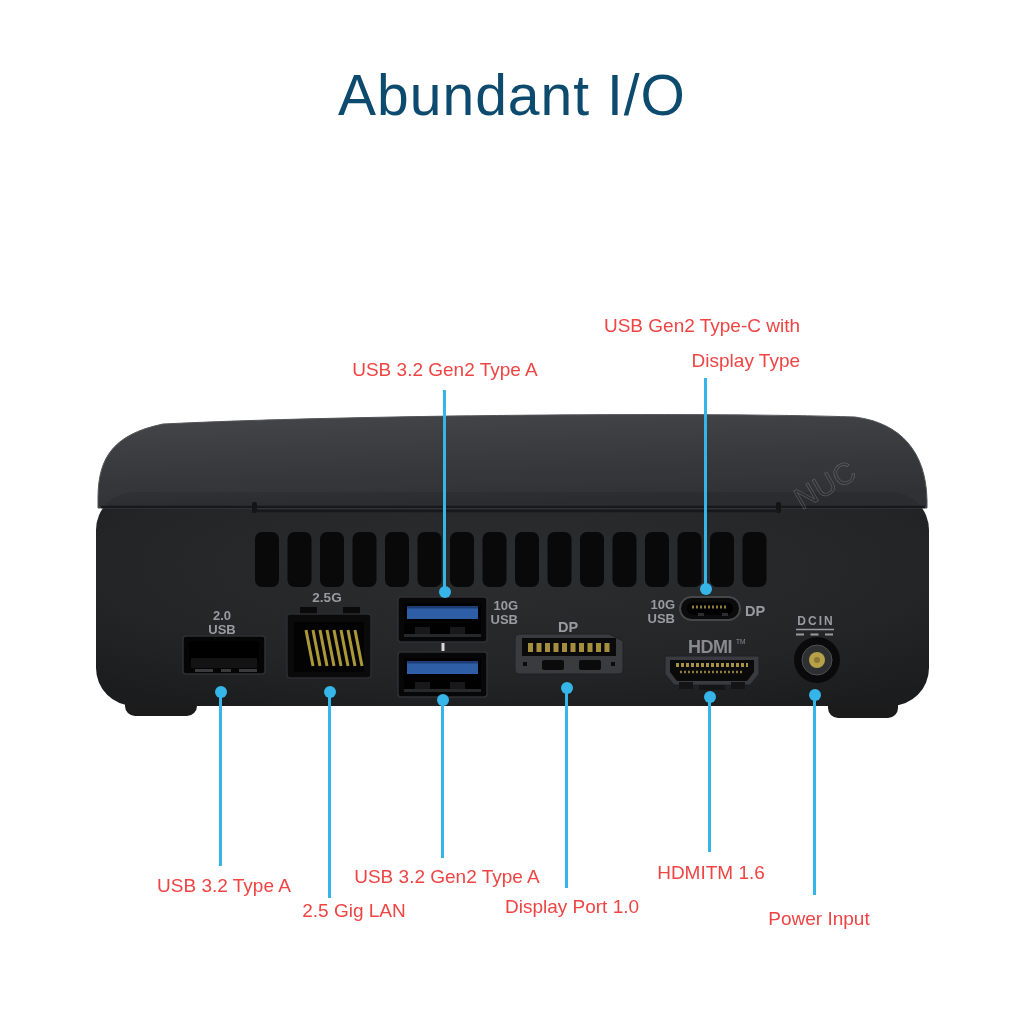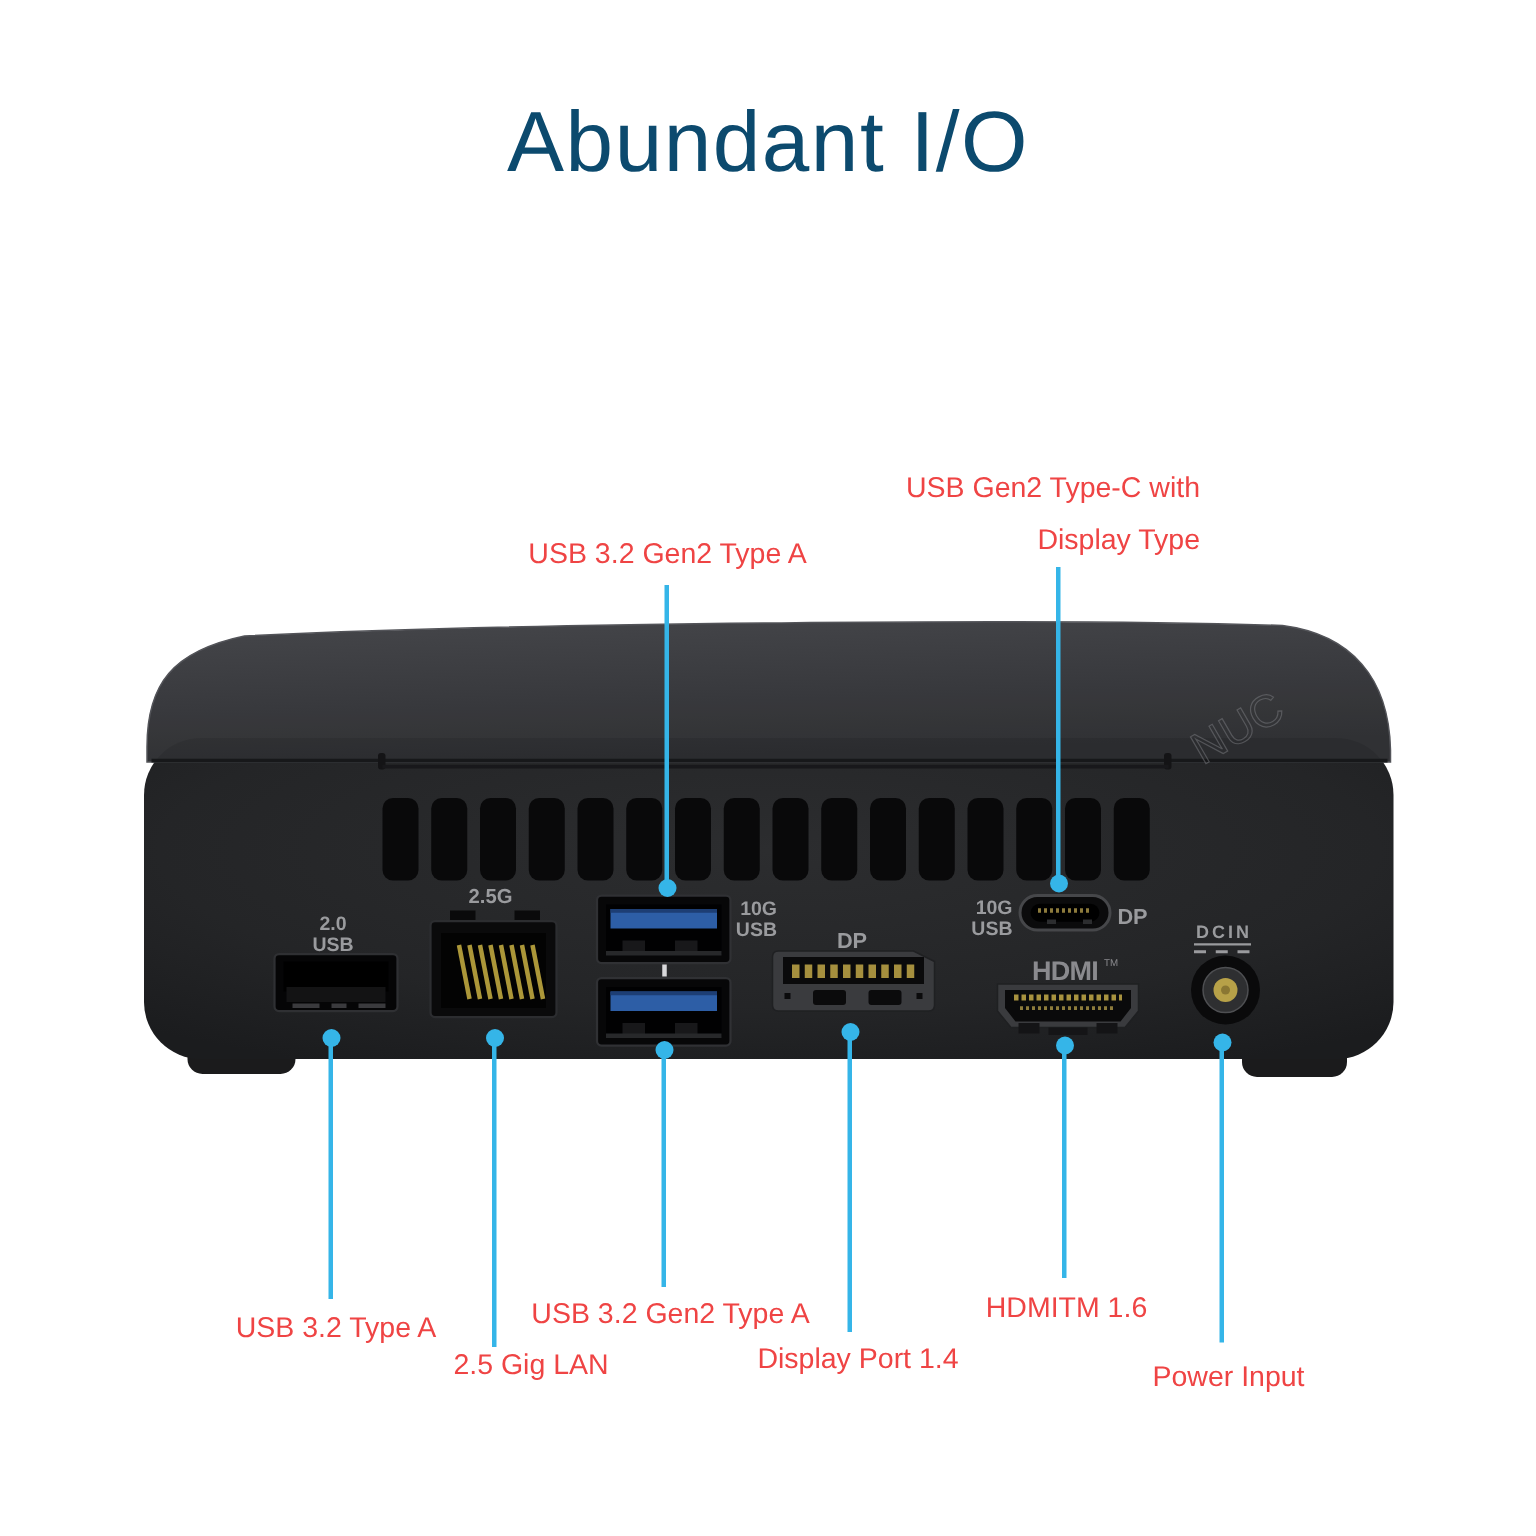--- a/index.html
+++ b/index.html
@@ -205,21 +205,21 @@
 
   <div class="callout" style="left:330px;top:893px;margin-left:24px;">
     <span>2.5 Gig LAN</span>
   </div>
 
   <div class="callout" style="left:447px;top:859px;">
     <span>USB 3.2 Gen2 Type A</span>
   </div>
 
   <div class="callout" style="left:572px;top:889px;">
-    <span>Display Port 1.4</span>
+    <span>Display Port 1.0</span>
   </div>
 
   <div class="callout" style="left:711px;top:855px;">
     <span>HDMITM 1.6</span>
   </div>
 
   <div class="callout" style="left:819px;top:901px;">
     <span>Power Input</span>
   </div>
 

